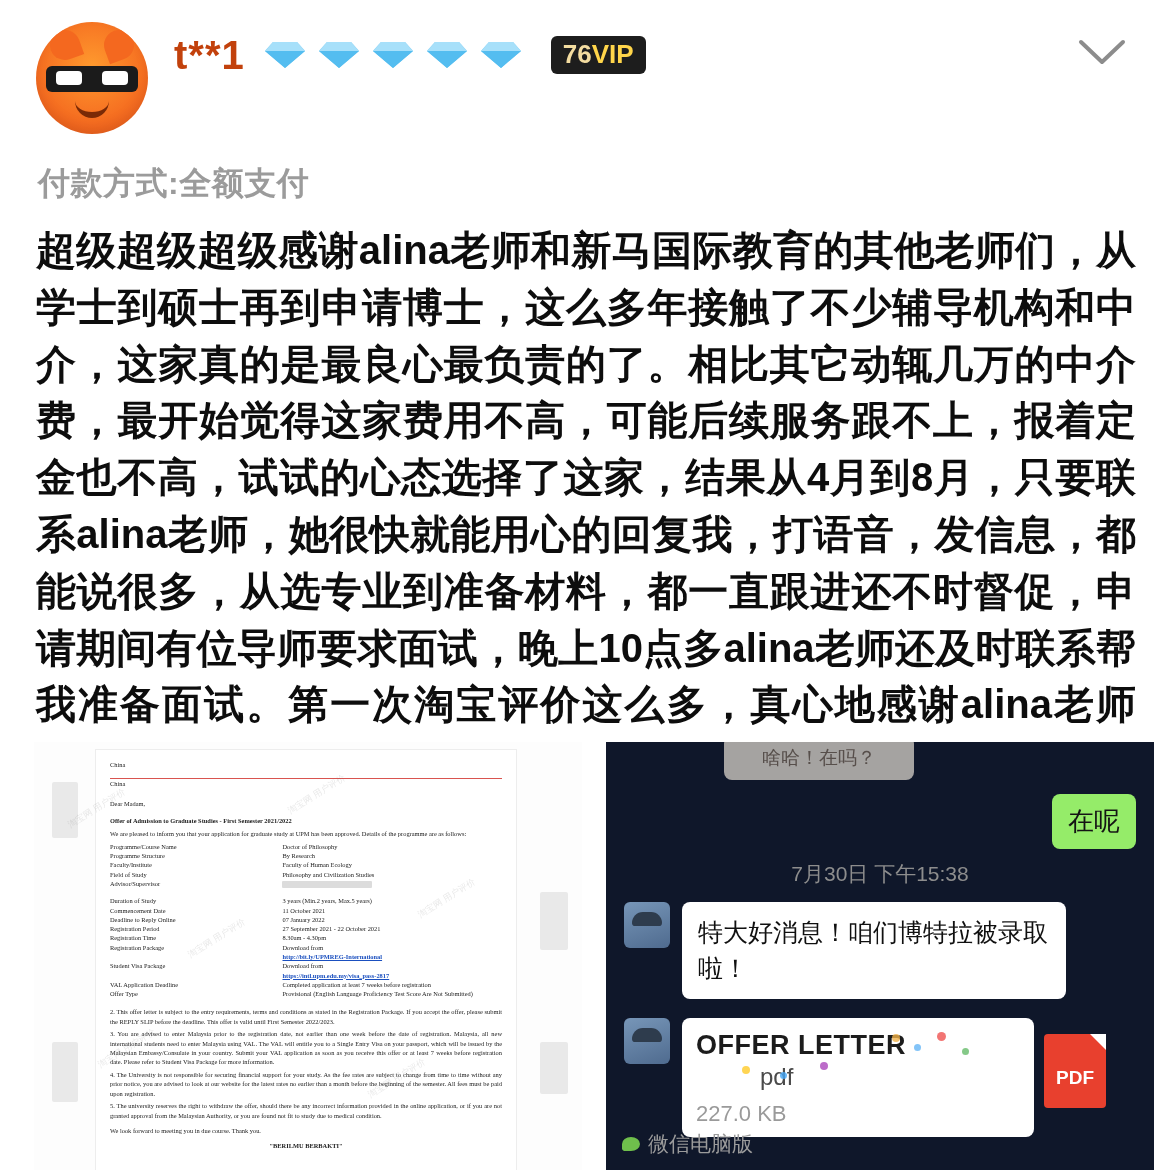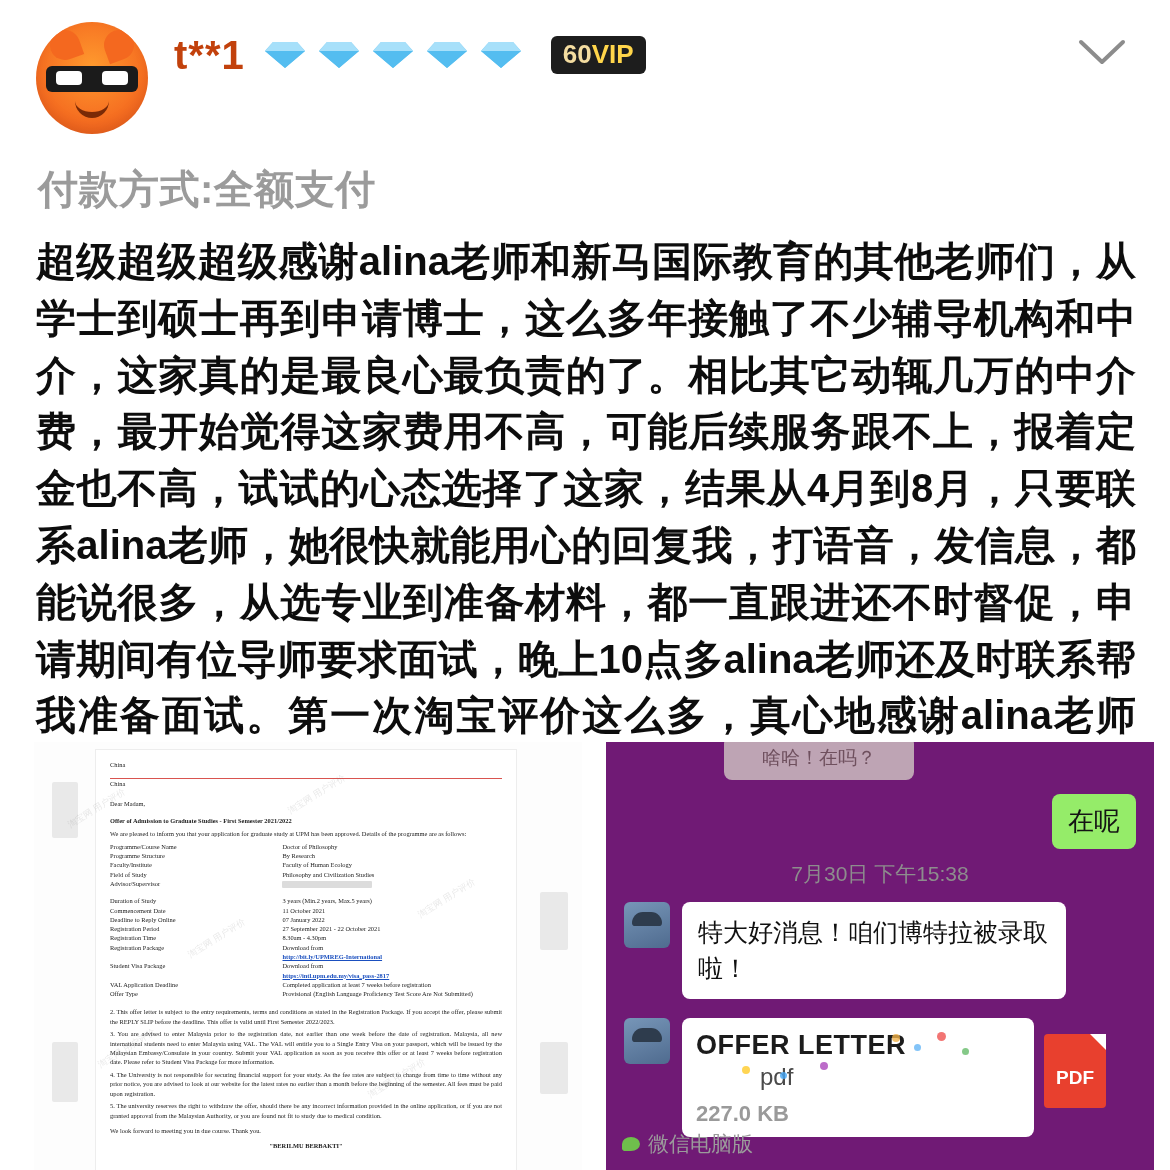--- a/index.html
+++ b/index.html
@@ -129,21 +129,21 @@
     position: absolute;
     right: 44px;
     top: 38px;
     width: 48px;
     height: 28px;
   }
 
   
   .pay-line {
     margin: 28px 0 0 38px;
-    font-size: 40px;
+    font-size: 32px;
     font-weight: bold;
     color: #9b9b9b;
     letter-spacing: 0.5px;
   }
 
   
   .review-body {
     margin: 16px 34px 0 36px;
     font-size: 40px;
     line-height: 1.42;
@@ -227,21 +227,21 @@
   .patch {
     position: absolute;
     background: #e9e9e9;
     border-radius: 2px;
   }
 
   
   .chat {
     position: absolute;
     inset: 0;
-    background: #701a75;
+    background: #0f172a;
   }
   .chat-top-bubble {
     position: absolute;
     left: 118px;
     top: -6px;
     width: 190px;
     height: 44px;
     background: #d8d2c9;
     border-radius: 8px;
     color: #6f6257;
@@ -316,21 +316,20 @@
   .file-ext {
     font-size: 24px;
     color: #4a4a4a;
     margin-top: 2px;
     padding-left: 64px;
   }
   .file-size {
     font-size: 22px;
     color: #9a9a9a;
     margin-top: 10px;
-    font-weight: bold;
   }
   .pdf-icon {
     position: absolute;
     right: -72px;
     top: 16px;
     width: 62px;
     height: 74px;
     background: #e8402e;
     border-radius: 4px;
     color: #ffffff;
@@ -407,21 +406,21 @@
             <polygon points="10,2 34,2 42,11 22,28 2,11" fill="#6ec8f5"></polygon>
             <polygon points="10,2 34,2 42,11 2,11" fill="#a7e0fa"></polygon>
             <polygon points="22,28 2,11 42,11" fill="#54bdf0"></polygon>
           </svg>
           <svg class="diamond" viewBox="0 0 44 30">
             <polygon points="10,2 34,2 42,11 22,28 2,11" fill="#6ec8f5"></polygon>
             <polygon points="10,2 34,2 42,11 2,11" fill="#a7e0fa"></polygon>
             <polygon points="22,28 2,11 42,11" fill="#54bdf0"></polygon>
           </svg>
         </span>
-        <span class="vip-badge"><span class="vip-num">60</span><span>VIP</span></span>
+        <span class="vip-badge"><span class="vip-num">76</span><span>VIP</span></span>
       </div>
     </div>
 
     <svg class="chevron" viewBox="0 0 48 28">
       <polyline points="3,4 24,24 45,4" fill="none" stroke="#8c8c8c" stroke-width="4" stroke-linecap="round" stroke-linejoin="round"></polyline>
     </svg>
   </div>
 
   <div class="pay-line">付款方式:全额支付</div>
 

